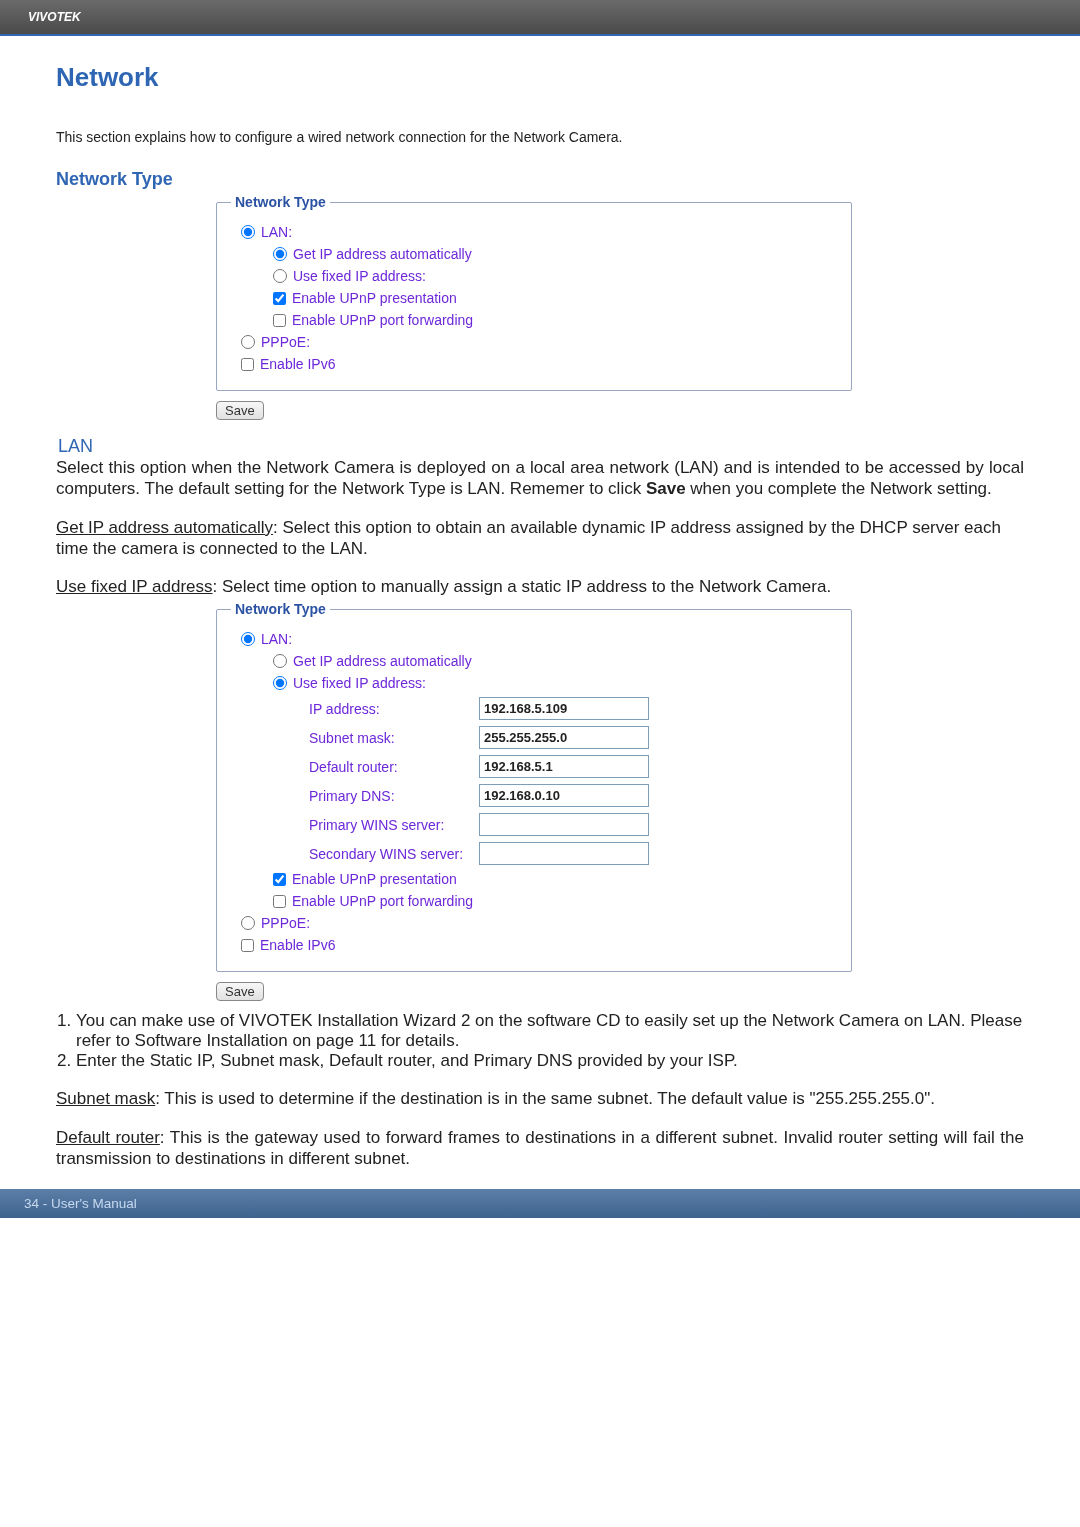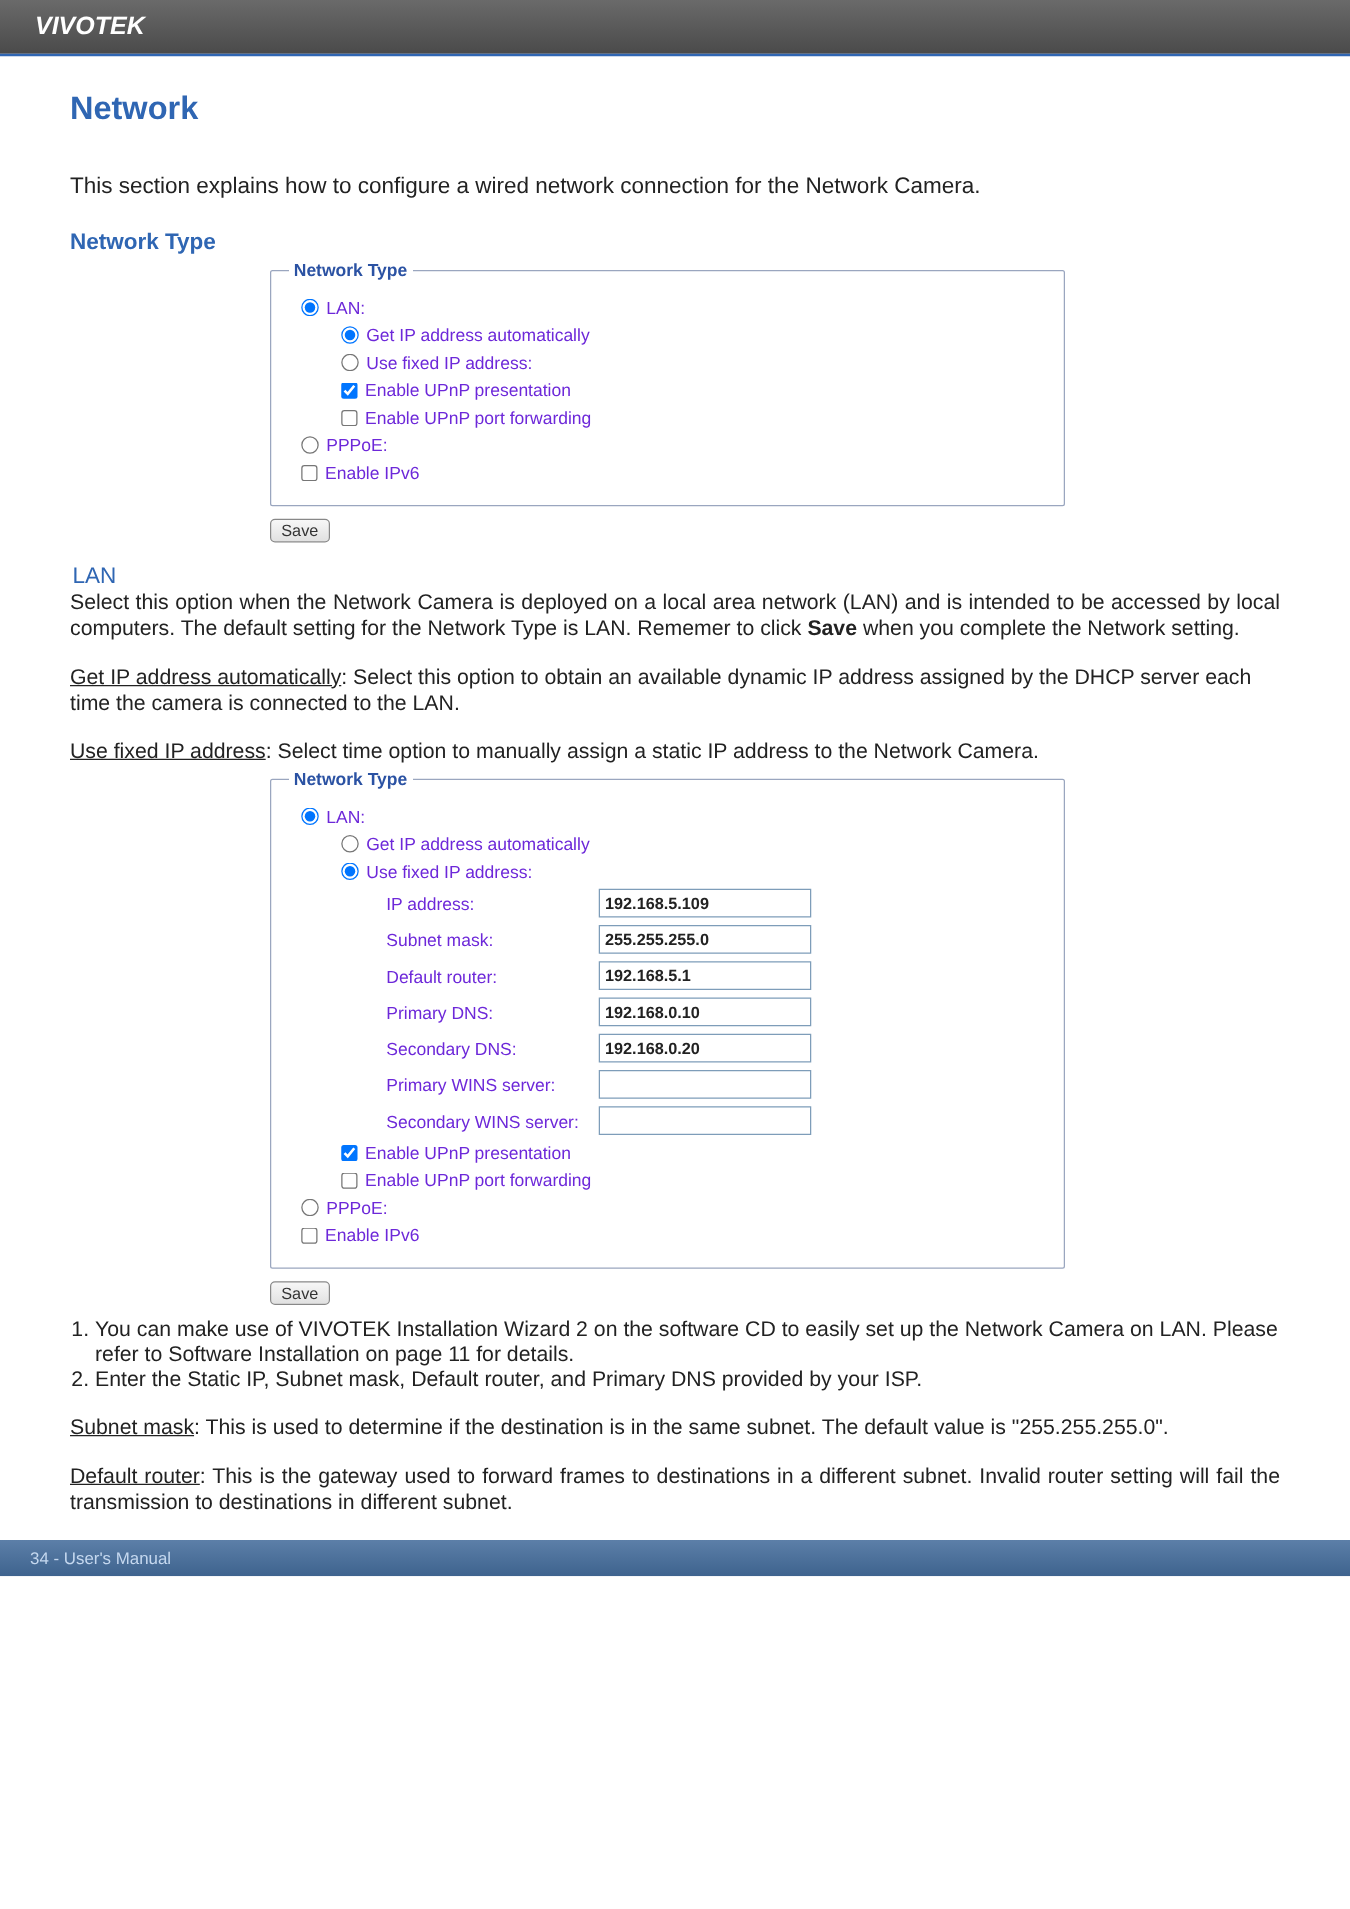--- a/index.html
+++ b/index.html
@@ -9,40 +9,40 @@
   color: #222;
   width: 1080px;
   font-size: 17px;
 }
 .header-bar {
   background: linear-gradient(to bottom, #6a6a6a 0%, #4a4a4a 100%);
   padding: 10px 28px;
   color: #fff;
   font-style: italic;
   font-weight: bold;
-  font-size: 20px;
+  font-size: 12px;
 }
 .page-content {
   padding: 26px 56px 0 56px;
   border-top: 2px solid #3066b3;
 }
 h1 {
   color: #2f66b3;
   font-size: 26px;
   font-weight: bold;
   margin: 0 0 10px 0;
 }
 h2 {
   color: #2f66b3;
   font-size: 18px;
   font-weight: bold;
   margin: 0;
 }
 .intro {
-  font-size: 18px;
+  font-size: 14px;
   margin: 36px 0 24px 0;
 }
 .sub-heading {
   color: #2f66b3;
   font-size: 18px;
   margin: 10px 0 0 2px;
 }
 .body-text {
   font-size: 17px;
   line-height: 1.25;
@@ -208,24 +208,20 @@
     </div>
     <div class="row indent3">
       <label class="ip-grid-label">Default router:</label>
       <input type="text" value="192.168.5.1" style="">
     </div>
     <div class="row indent3">
       <label class="ip-grid-label">Primary DNS:</label>
       <input type="text" value="192.168.0.10" style="">
     </div>
     <div class="row indent3">
-      <label class="ip-grid-label">Secondary DNS:</label>
-      <input type="text" value="192.168.0.20" style="">
-    </div>
-    <div class="row indent3">
       <label class="ip-grid-label">Primary WINS server:</label>
       <input type="text" value="" style="">
     </div>
     <div class="row indent3">
       <label class="ip-grid-label">Secondary WINS server:</label>
       <input type="text" value="" style="">
     </div>
 
     <div class="row indent2">
       <input type="checkbox" checked="" style="">

